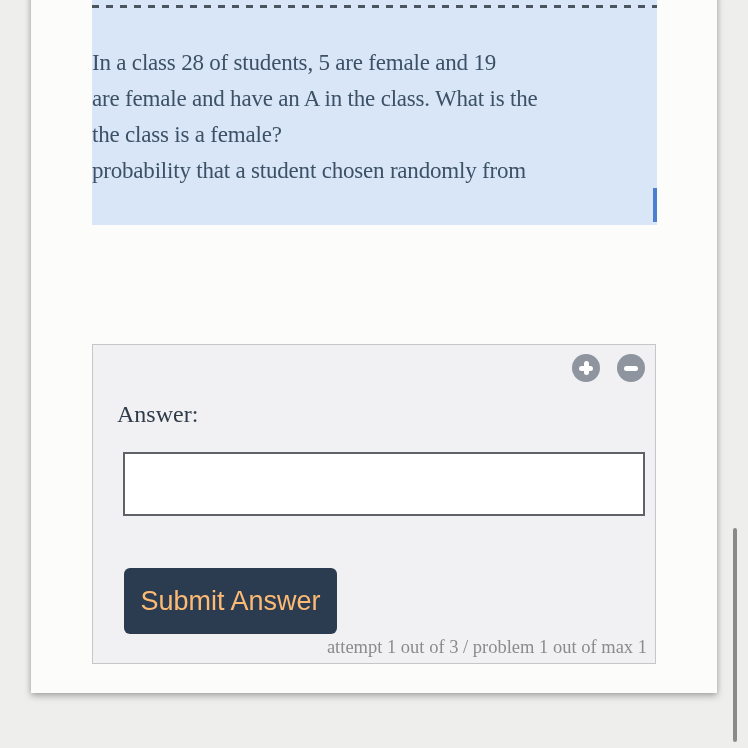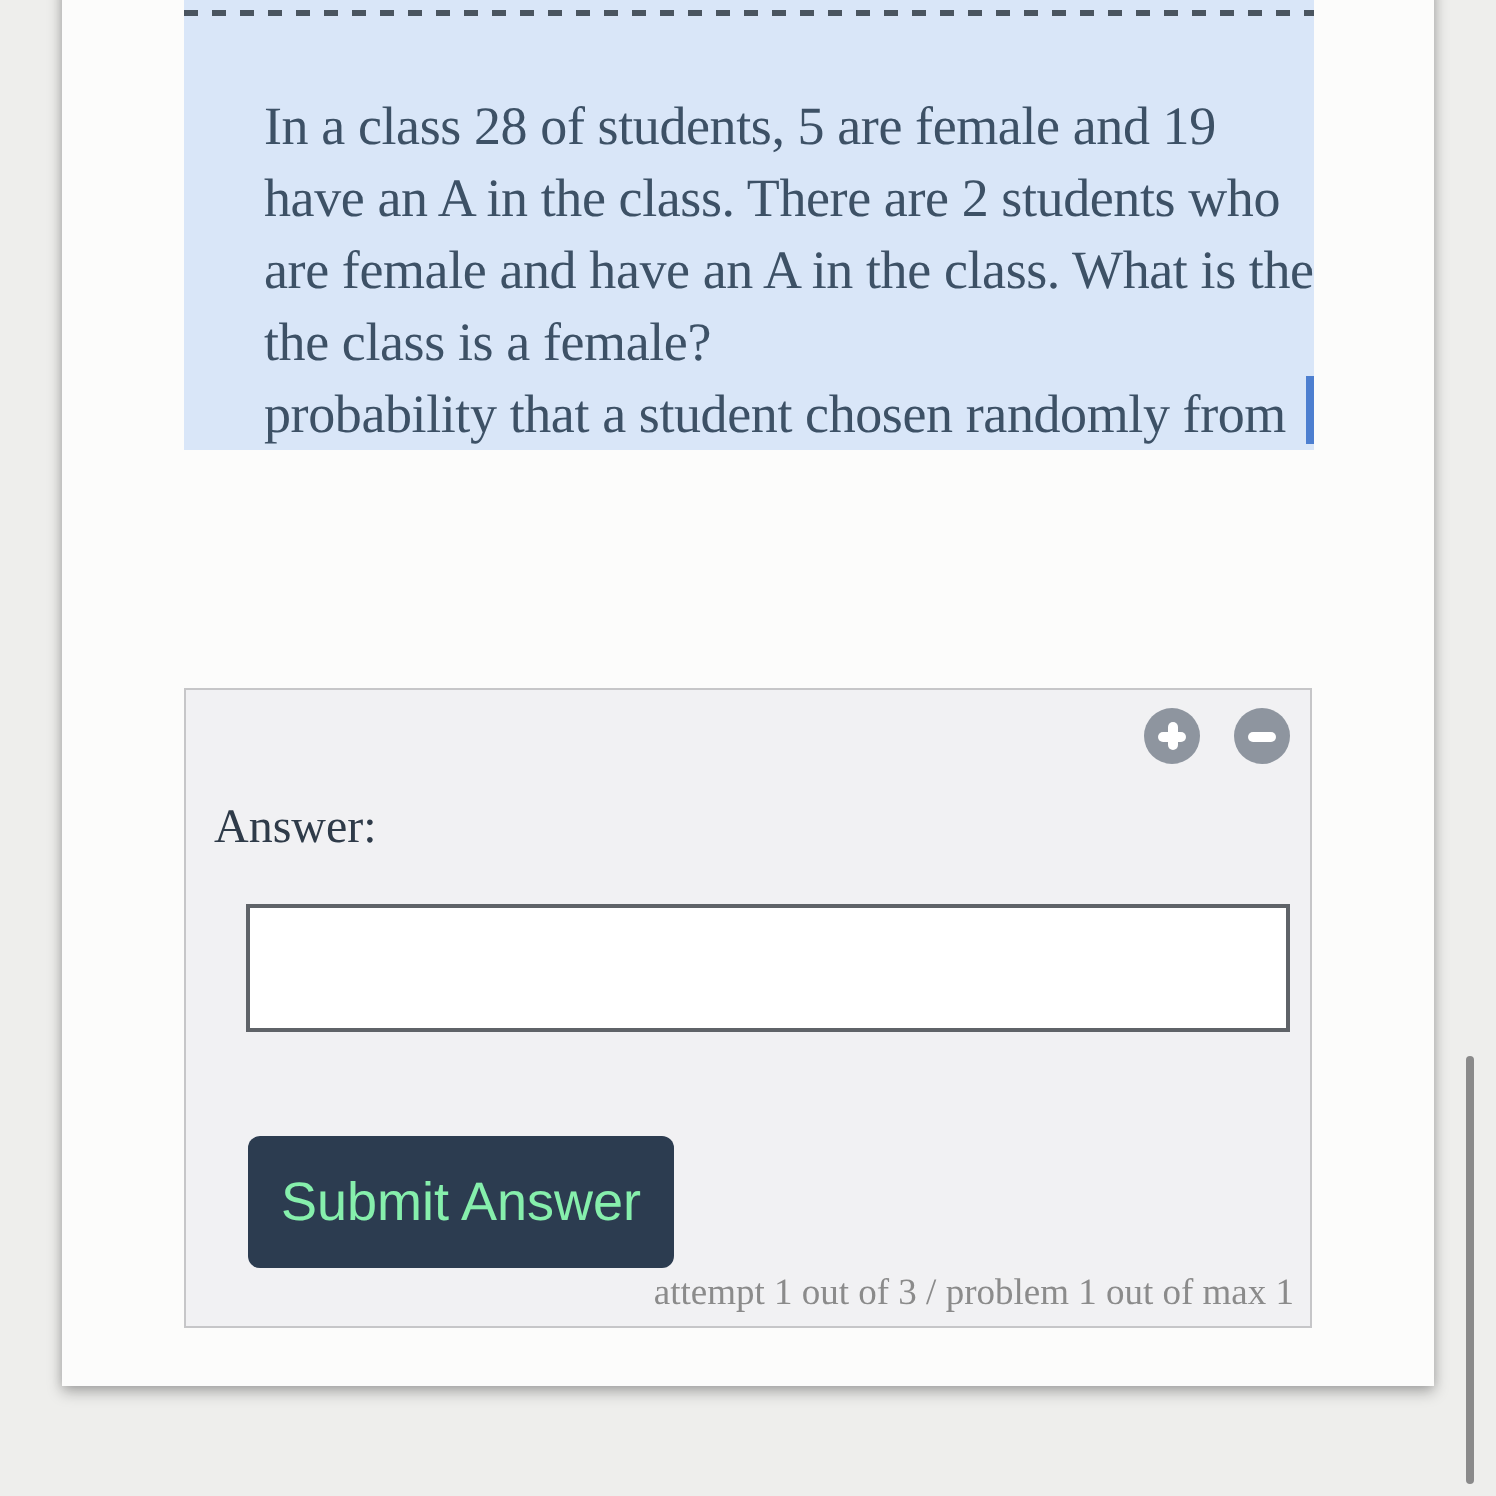--- a/index.html
+++ b/index.html
@@ -31,24 +31,23 @@
     position: absolute;
     left: 61px; top: 5px;
     width: 565px; height: 3px;
     background: repeating-linear-gradient(90deg, #4a5560 0 7px, transparent 7px 14px);
   }
   .question-text {
     position: absolute;
     left: 0; top: 45px;
     width: 645px;
     color: #3d5166;
-    font-size: 27px;
+    font-size: 23px;
     line-height: 36px;
     letter-spacing: -0.2px;
-    padding-left: 40px;
   }
   .q-line { white-space: nowrap; }
   .text-caret {
     position: absolute;
     left: 561px; top: 188px;
     width: 4px; height: 34px;
     background: #4d7fd0;
   }
 
   
@@ -78,21 +77,21 @@
   }
   .bar-v {
     position: absolute;
     left: 11.5px; top: 7px;
     width: 5px; height: 14px;
     border-radius: 2.5px;
     background: #ffffff;
   }
   .answer-label {
     position: absolute;
-    left: 14px; top: 56px;
+    left: 24px; top: 56px;
     font-size: 24px;
     color: #2f3b49;
   }
   .answer-input {
     position: absolute;
     left: 30px; top: 107px;
     width: 522px; height: 64px;
     background: #ffffff;
     border: 2px solid #5f6368;
     border-radius: 0;
@@ -101,21 +100,21 @@
     font-family: "Liberation Serif", serif;
     color: #2f3b49;
   }
   .submit-btn {
     position: absolute;
     left: 31px; top: 223px;
     width: 213px; height: 66px;
     background: #2c3c50;
     border: none;
     border-radius: 6px;
-    color: #86efac;
+    color: #fdba74;
     font-family: "Liberation Sans", sans-serif;
     font-size: 27px;
     cursor: pointer;
   }
   .attempt-status {
     position: absolute;
     right: 8px; bottom: 5px;
     font-size: 18.5px;
     color: #8b8b8b;
     white-space: nowrap;
@@ -133,21 +132,20 @@
 </style>
 </head>
 <body>
 
 <div class="card">
   <div class="card-inner">
 
     <div class="selection-block">
       <div class="question-text">
         <div class="q-line">In a class 28 of students, 5 are female and 19</div>
-        <div class="q-line">have an A in the class. There are 2 students who</div>
         <div class="q-line">are female and have an A in the class. What is the</div>
         <div class="q-line">the class is a female?</div>
         <div class="q-line">probability that a student chosen randomly from</div>
       </div>
       <div class="text-caret"></div>
     </div>
     <div class="dashed-divider"></div>
 
     <div class="answer-panel">
 

